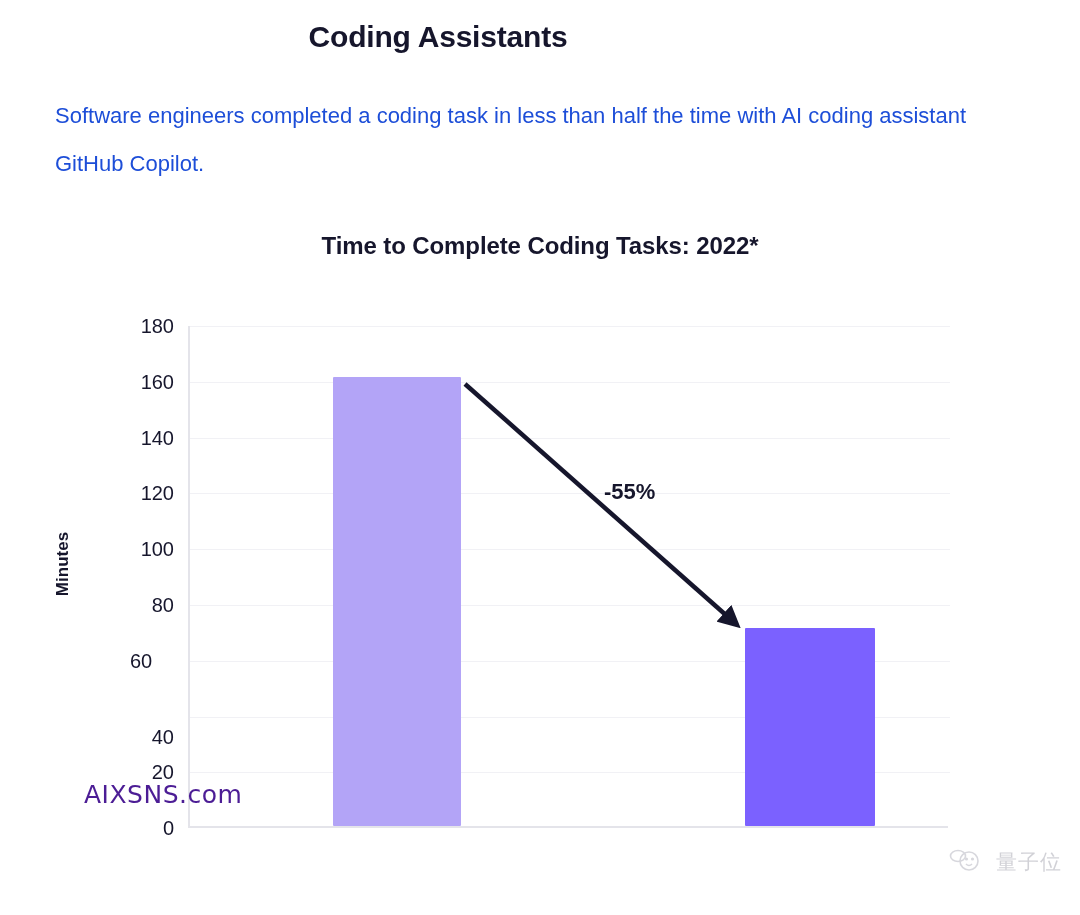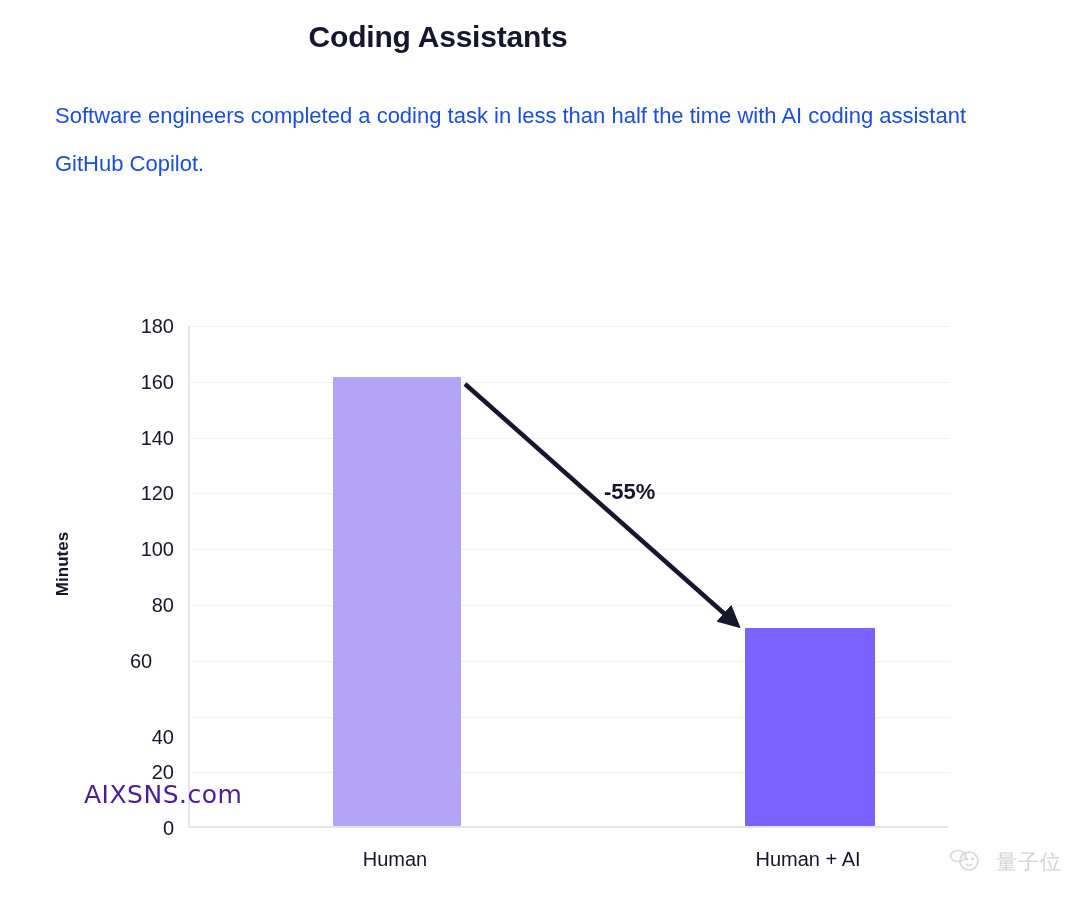--- a/index.html
+++ b/index.html
@@ -170,20 +170,21 @@
 </style>
 </head>
 <body>
 
 <div id="page-title">Coding Assistants</div>
 
 <div id="subtitle">Software engineers completed a coding task in less than half the time with AI coding assistant GitHub Copilot.</div>
 
 <div id="chart-figure">
 
+  <div id="chart-title">Time to Complete Coding Tasks: 2022*</div>
 
   <div id="y-axis-title">Minutes</div>
 
   <div class="ytick-wrap" style="top:316px;">180</div>
   <div class="ytick-wrap" style="top:372px;">160</div>
   <div class="ytick-wrap" style="top:428px;">140</div>
   <div class="ytick-wrap" style="top:483px;">120</div>
   <div class="ytick-wrap" style="top:539px;">100</div>
   <div class="ytick-wrap" style="top:595px;">80</div>
   <div class="ytick-wrap" style="top:651px;text-align:center;">60</div>
@@ -200,22 +201,20 @@
     <div class="gridline" style="top:279px;"></div>
     <div class="gridline" style="top:335px;"></div>
     <div class="gridline" style="top:391px;"></div>
     <div class="gridline" style="top:446px;"></div>
 
     <div class="bar" id="bar-human" style="left:143px; width:128px; height:449px; background:#B3A4F7;"></div>
 
     <div class="bar" id="bar-human-ai" style="left:555px; width:130px; height:198px; background:#7B61FF;"></div>
   </div>
 
-  <div class="cat-label" style="left:265px;">Human</div>
-  <div class="cat-label" style="left:678px;">Human + AI</div>
 
   <svg id="annotation-arrow" viewBox="0 0 1080 915">
     <defs>
       <marker id="arrowhead" markerWidth="5" markerHeight="5" refX="3.6" refY="2.5" orient="auto">
         <path d="M0,0 L5,2.5 L0,5 z" fill="#16162c"></path>
       </marker>
     </defs>
     <line x1="465" y1="384" x2="736" y2="624" stroke="#16162c" stroke-width="4.5" marker-end="url(#arrowhead)"></line>
   </svg>
 

